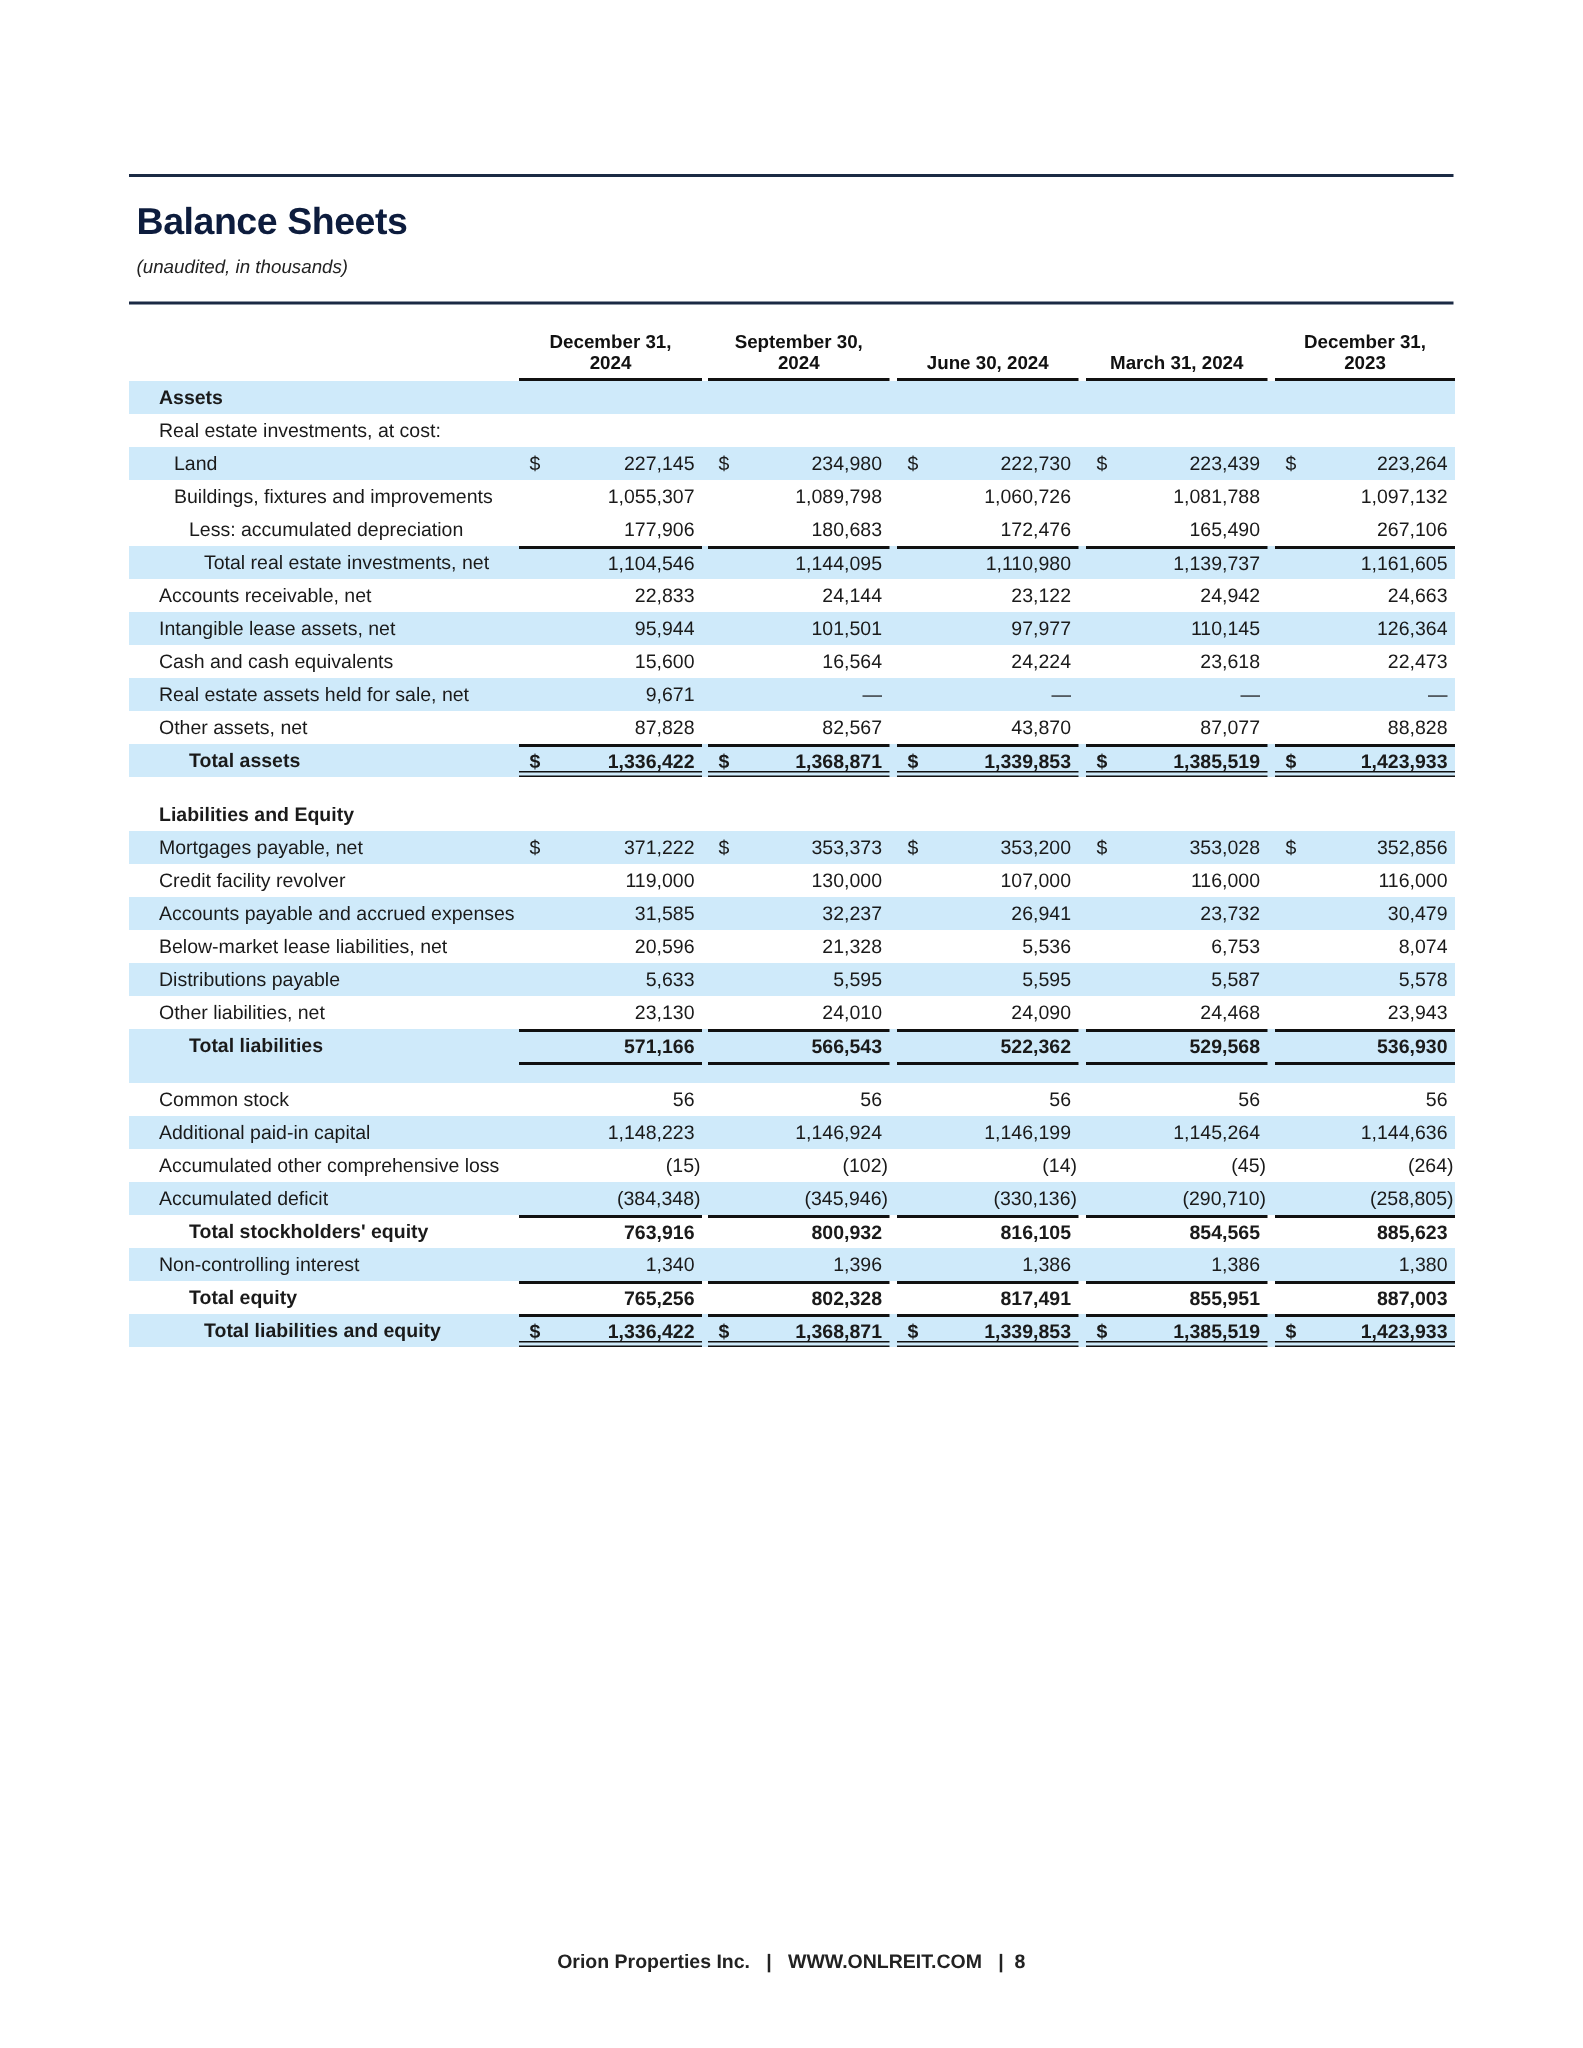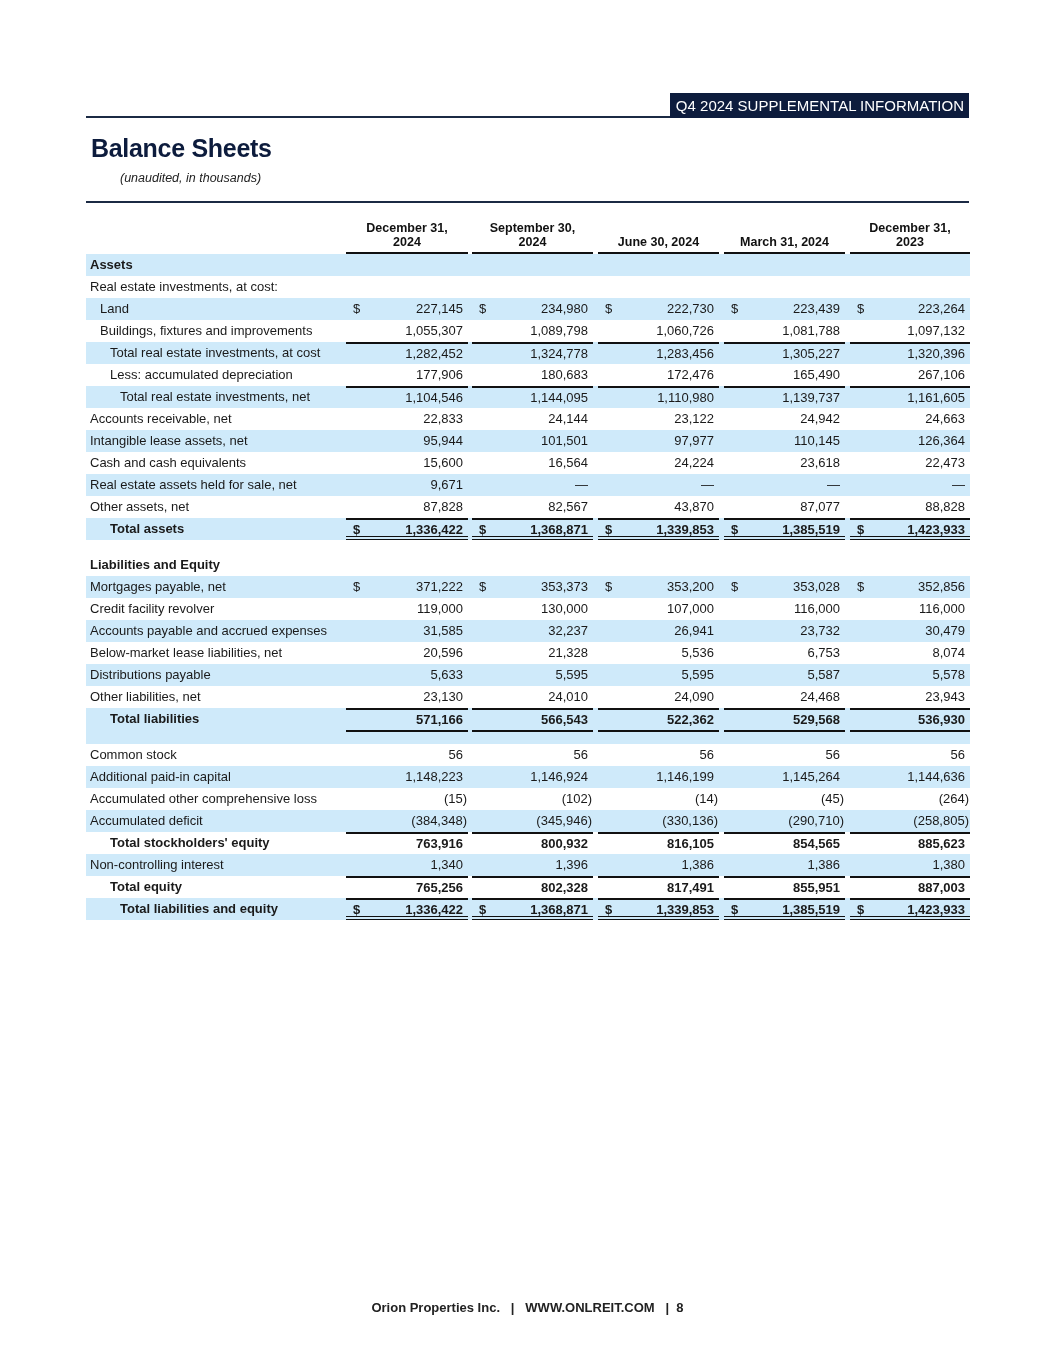--- a/index.html
+++ b/index.html
@@ -3,31 +3,31 @@
 <meta charset="utf-8">
 <style>
   html, body { margin:0; padding:0; background:#ffffff; }
   body { width:1055px; height:1365px; position:relative; overflow:hidden;
          font-family:"Liberation Sans", "DejaVu Sans", sans-serif; color:#1a1a1a; }
   .topband { position:absolute; left:86px; top:93px; width:883px; height:25px; }
   .topband .rule { position:absolute; left:0; right:0; bottom:0; height:2px; background:#1b2a44; }
   .topband .tag { position:absolute; right:0; top:0; height:25px; background:#0d1c3d; color:#ffffff;
                   font-size:15px; line-height:25px; padding:0 5px 0 6px; letter-spacing:0; }
   .title { position:absolute; left:91px; top:134px; font-size:25px; font-weight:bold; color:#0d1c3d; letter-spacing:-0.3px; }
-  .subtitle { position:absolute; left:91px; top:171px; font-size:12.5px; font-style:italic; color:#222;margin-left:29px; }
+  .subtitle { position:absolute; left:91px; top:171px; font-size:12.5px; font-style:italic; color:#222; }
   .rule2 { position:absolute; left:86px; top:201px; width:883px; height:2px; background:#1b2a44; }
 
   .table { position:absolute; left:86px; top:219px; width:884px; }
   .hdr { position:relative; height:35px; }
   .hdr .h { position:absolute; bottom:0; height:35px; display:flex; align-items:flex-end; justify-content:center;
             text-align:center; font-weight:bold; font-size:12.5px; line-height:14px; color:#111;
             border-bottom:2px solid #111; padding-bottom:3px; box-sizing:border-box; }
   .row { position:relative; height:22px; font-size:13px; line-height:22px; }
   .row.shade { background:#cfeafa; }
-  .row .lbl { position:absolute; left:4px; top:0; white-space:nowrap;text-align:right; }
+  .row .lbl { position:absolute; left:20px; top:0; white-space:nowrap;text-align:right; }
   .row.bold .lbl, .row.bold .cell { font-weight:bold; }
   .ind1 { padding-left:10px; }
   .ind2 { padding-left:20px; }
   .ind3 { padding-left:30px; }
   .cell { position:absolute; top:0; height:22px; box-sizing:border-box; }
   .cell .dol { position:absolute; left:7px; top:0; }
   .cell .num { position:absolute; right:5px; top:0; }
   .cell .num.paren { right:1px; }
   .cell.tb { border-top:2px solid #111; line-height:19px; }
   .cell.bb { border-bottom:4px double #111; }
@@ -39,21 +39,20 @@
   .spacer { height:14px; }
   .spacer.shade { background:#cfeafa; }
   .spacer .cell { height:14px; }
   .footer { position:absolute; left:0; width:1055px; top:1300px; text-align:center; font-size:13px; color:#222;font-weight:bold; }
 </style>
 </head>
 <body>
 
 <div class="topband">
   <div class="rule"></div>
-  <div class="tag">Q4 2024 SUPPLEMENTAL INFORMATION</div>
 </div>
 <div class="title">Balance Sheets</div>
 <div class="subtitle">(unaudited, in thousands)</div>
 <div class="rule2"></div>
 
 <div class="table" id="bs-table">
   <div class="hdr" id="bs-header">
       <div class="h c0">
         <div>
           <div>December 31,</div>
@@ -154,38 +153,20 @@
           <span class="num">1,089,798</span>
         </div>
         <div class="cell c2">
           <span class="num">1,060,726</span>
         </div>
         <div class="cell c3">
           <span class="num">1,081,788</span>
         </div>
         <div class="cell c4">
           <span class="num">1,097,132</span>
-        </div>
-      </div>
-      <div class="row shade">
-        <span class="lbl ind2">Total real estate investments, at cost</span>
-        <div class="cell c0 tb">
-          <span class="num">1,282,452</span>
-        </div>
-        <div class="cell c1 tb">
-          <span class="num">1,324,778</span>
-        </div>
-        <div class="cell c2 tb">
-          <span class="num">1,283,456</span>
-        </div>
-        <div class="cell c3 tb">
-          <span class="num">1,305,227</span>
-        </div>
-        <div class="cell c4 tb">
-          <span class="num">1,320,396</span>
         </div>
       </div>
       <div class="row">
         <span class="lbl ind2">Less: accumulated depreciation</span>
         <div class="cell c0">
           <span class="num">177,906</span>
         </div>
         <div class="cell c1">
           <span class="num">180,683</span>
         </div>

